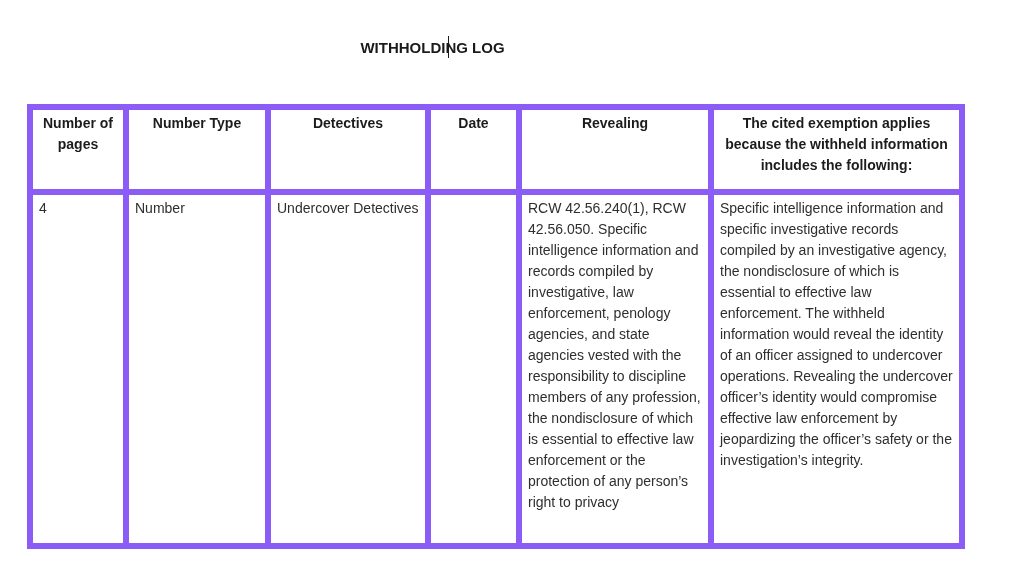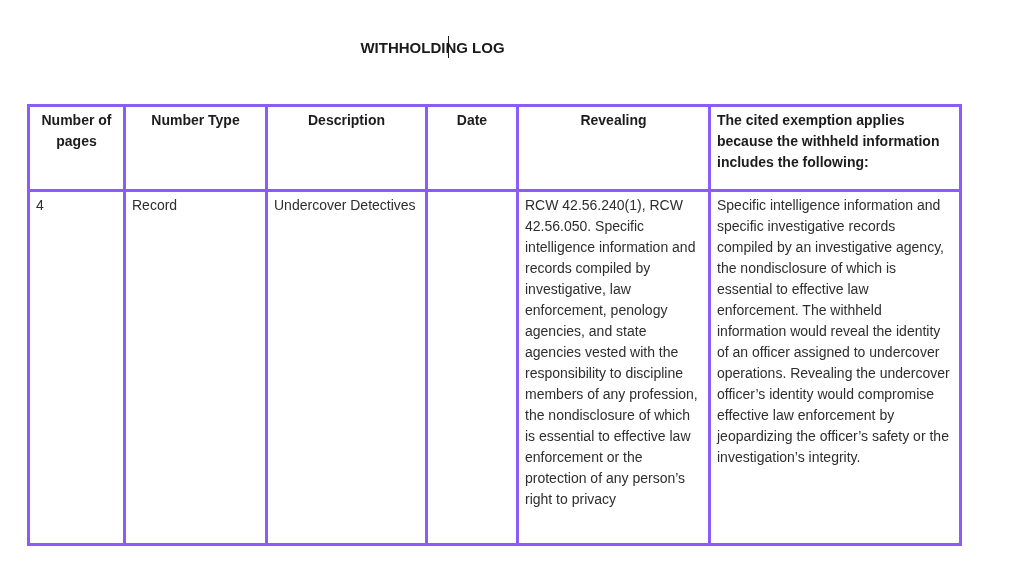--- a/index.html
+++ b/index.html
@@ -36,34 +36,34 @@
   }
   table.wlog {
     position: absolute;
     left: 27px;
     top: 104px;
     width: 932px;
     border-collapse: collapse;
     table-layout: fixed;
   }
   table.wlog th, table.wlog td {
-    border: 3px solid #8b5cf6;
+    border: 6px solid #8b5cf6;
     vertical-align: top;
     padding: 3px 6px 4px 6px;
     font-size: 14px;
     line-height: 21px;
     word-wrap: break-word;
   }
   table.wlog th {
     font-weight: bold;
     text-align: center;
     color: #1c1c1c;
   }
   table.wlog th.align-left {
-    text-align: left;
+    text-align: center;
   }
   table.wlog td {
     text-align: left;
     color: #2e2e2e;
   }
   tr.header-row { height: 85px; }
   tr.data-row   { height: 354px; }
 </style>
 </head>
 <body>
@@ -78,27 +78,27 @@
     <col style="width:142px">
     <col style="width:160px">
     <col style="width:91px">
     <col style="width:192px">
     <col style="width:251px">
   </colgroup>
   <tbody>
     <tr class="header-row">
       <th>Number of pages</th>
       <th>Number Type</th>
-      <th>Description</th>
+      <th>Detectives</th>
       <th>Date</th>
       <th>Revealing</th>
       <th class="align-left">The cited exemption applies because the withheld information includes the following:</th>
     </tr>
     <tr class="data-row">
       <td>4</td>
-      <td>Record</td>
+      <td>Number</td>
       <td>Undercover Detectives</td>
       <td></td>
       <td>RCW 42.56.240(1), RCW 42.56.050. Specific intelligence information and records compiled by investigative, law enforcement, penology agencies, and state agencies vested with the responsibility to discipline members of any profession, the nondisclosure of which is essential to effective law enforcement or the protection of any person’s right to privacy</td>
       <td>Specific intelligence information and specific investigative records compiled by an investigative agency, the nondisclosure of which is essential to effective law enforcement. The withheld information would reveal the identity of an officer assigned to undercover operations. Revealing the undercover officer’s identity would compromise effective law enforcement by jeopardizing the officer’s safety or the investigation’s integrity.</td>
     </tr>
   </tbody>
 </table>
 
 </body></html>

